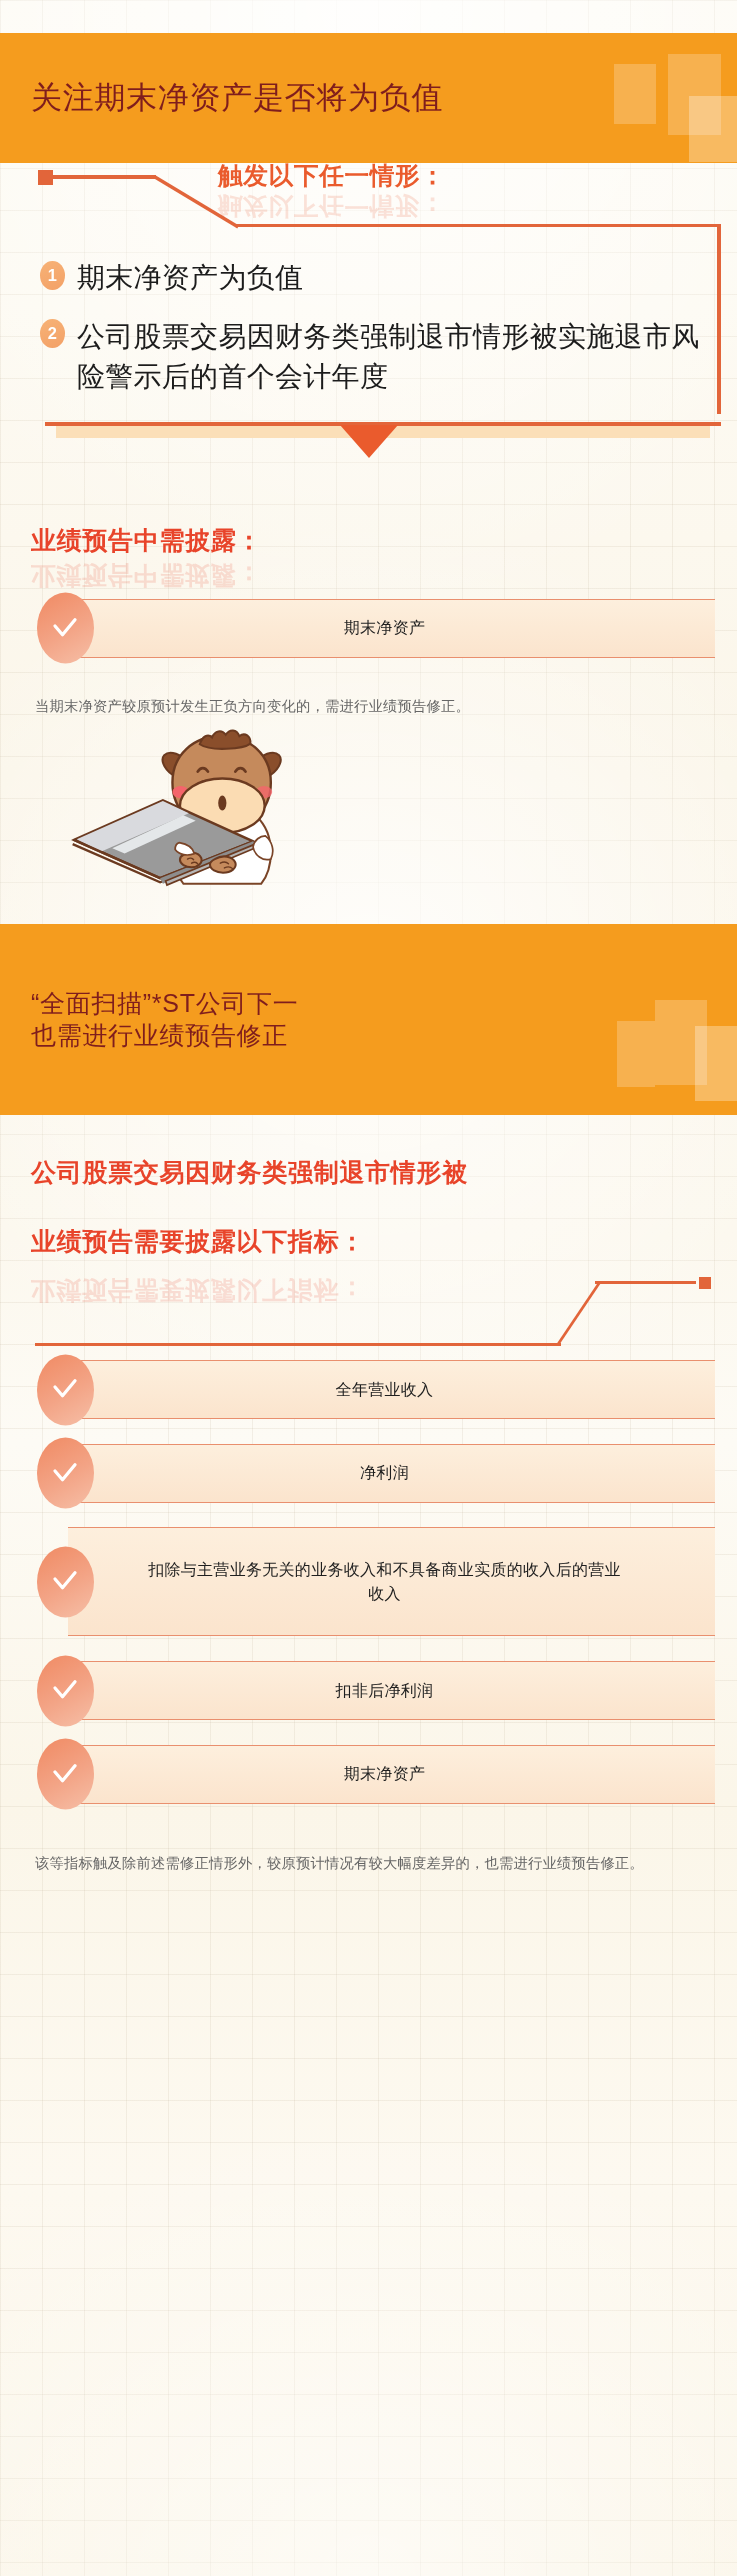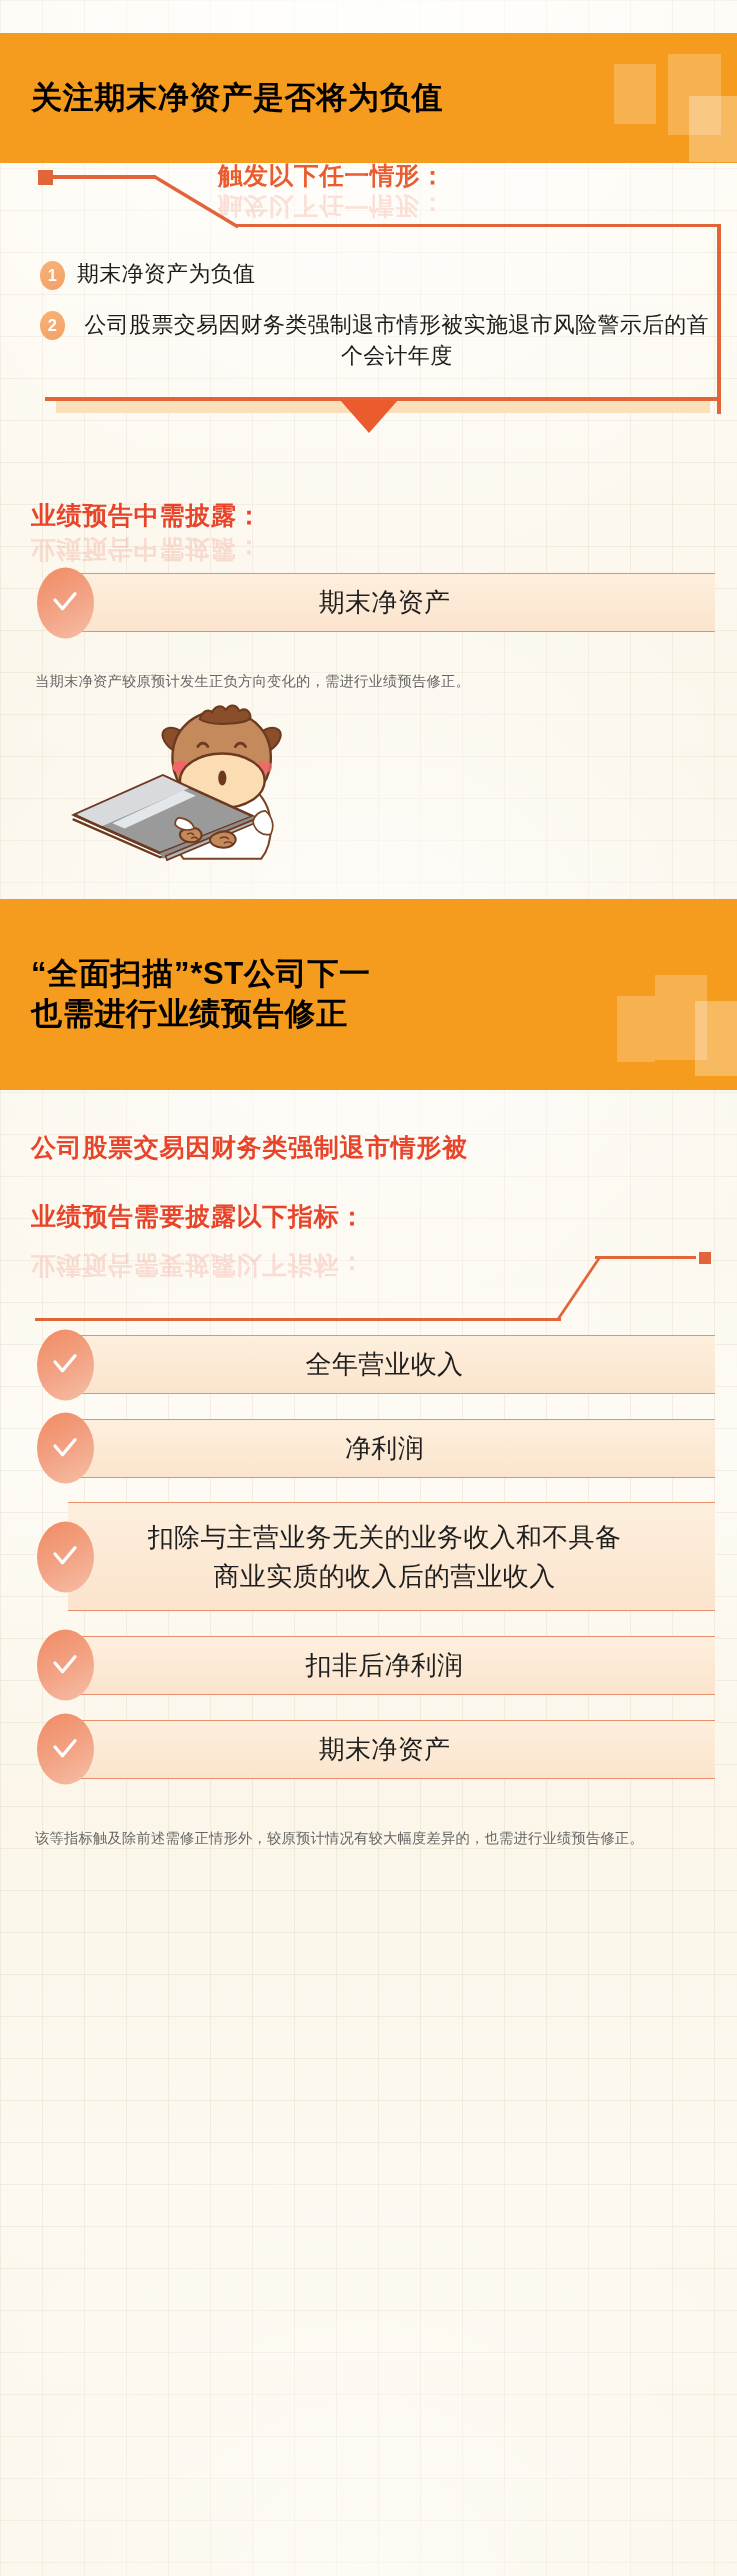--- a/index.html
+++ b/index.html
@@ -33,32 +33,32 @@
   .content { position:relative; z-index:5; }
 
   
   .banner {
     position:relative; background:#f59c1e; overflow:hidden;
     display:flex; align-items:center;
   }
   .banner .blocks { position:absolute; right:0; top:0; bottom:0; width:177px; }
   .banner .blk { position:absolute; background:rgba(255,255,255,.22); }
   .banner h1 {
-    position:relative; z-index:2; color:#000000;
-    font-weight:bold; letter-spacing:0.7px; line-height:1.28;
+    position:relative; z-index:2; color:#7f1d1d;
+    font-weight:normal; letter-spacing:0.7px; line-height:1.28;
   }
 
   #banner1 { height:130px; margin-top:33px; }
   #banner1 h1 { font-size:31px; padding-left:31px; }
   #banner1 .b1{ right:81px; top:31px;  width:42px;  height:60px; }
   #banner1 .b2{ right:16.4px;  top:20.5px;  width:53px;  height:81px;}
   #banner1 .b3{ right:0;     top:63px;  width:48px;  height:66px; background:rgba(255,255,255,.30);}
 
   #banner2 { height:191px; margin-top:0; }
-  #banner2 h1 { font-size:31px; padding-left:31px; }
+  #banner2 h1 { font-size:25px; padding-left:31px; }
   #banner2 .b1{ right:82px; top:97px; width:38px; height:66px; }
   #banner2 .b2{ right:30px;  top:76px; width:52px; height:85px;}
   #banner2 .b3{ right:0;     top:102px; width:42px; height:75px; background:rgba(255,255,255,.30);}
 
   
   .bracket { position:relative; }
   .brk-top { position:relative; height:66px; }
   .brk-top .cap {
     position:absolute; left:38px; top:6.8px; width:15px; height:15px; background:#e2653a;
   }
@@ -96,21 +96,21 @@
 
   
   .num-list { padding:29px 20.5px 6.8px 40px; }
   .num-item { display:flex; align-items:flex-start; margin-bottom:19px; }
   .num-badge {
     flex:0 0 auto; width:24.6px; height:29px; border-radius:50%;
     background:linear-gradient(160deg,#f7b276,#f3a167);
     color:#fff; font-size:16.4px; font-weight:bold;
     display:flex; align-items:center; justify-content:center; margin-right:12.3px; margin-top:2.7px;
   }
-  .num-text { font-size:22px; color:#1c1c1c; line-height:1.42; letter-spacing:0.3px; font-weight:500;text-align:center; }
+  .num-text { font-size:28px; color:#1c1c1c; line-height:1.42; letter-spacing:0.3px; font-weight:500; }
 
   
   .red-head {
     position:relative; font-size:25px; font-weight:bold; color:#e8442a;
     letter-spacing:0.7px; padding-left:31px; line-height:1.38;
   }
   .red-head .refl {
     position:absolute; left:31px; top:100%; transform:scaleY(-1);
     color:rgba(232,68,42,.16); line-height:1.38; pointer-events:none;
   }
@@ -119,21 +119,21 @@
   .cards { padding:0 22px 0 23px; }
   .card { position:relative; margin-bottom:24.6px; height:59px; }
   .card.tall { height:109px; }
   .card .body {
     position:absolute; left:45px; right:0; top:0; bottom:0;
     background:linear-gradient(180deg,#fdefdd 0%,#fbe4cd 100%);
     border-top:1.4px solid #e98f6e; border-bottom:1.4px solid #e98f6e;
     display:flex; align-items:center; justify-content:center; text-align:center;
   }
   .card .label {
-    font-size:26px; color:#1f1f1f; line-height:1.5; font-weight:500;
+    font-size:16px; color:#1f1f1f; line-height:1.5; font-weight:500;
     padding:0 89px 0 75px; letter-spacing:0.3px;
   }
   .card .check {
     position:absolute; left:13.7px; top:50%; transform:translateY(-50%);
     width:57px; height:71px; border-radius:50%;
     background:linear-gradient(150deg,#f08a63 0%,#f3a486 55%,#f6bfa7 100%);
     display:flex; align-items:center; justify-content:center; z-index:3;
   }
   .card .check svg { width:30px; height:30px; }
 

